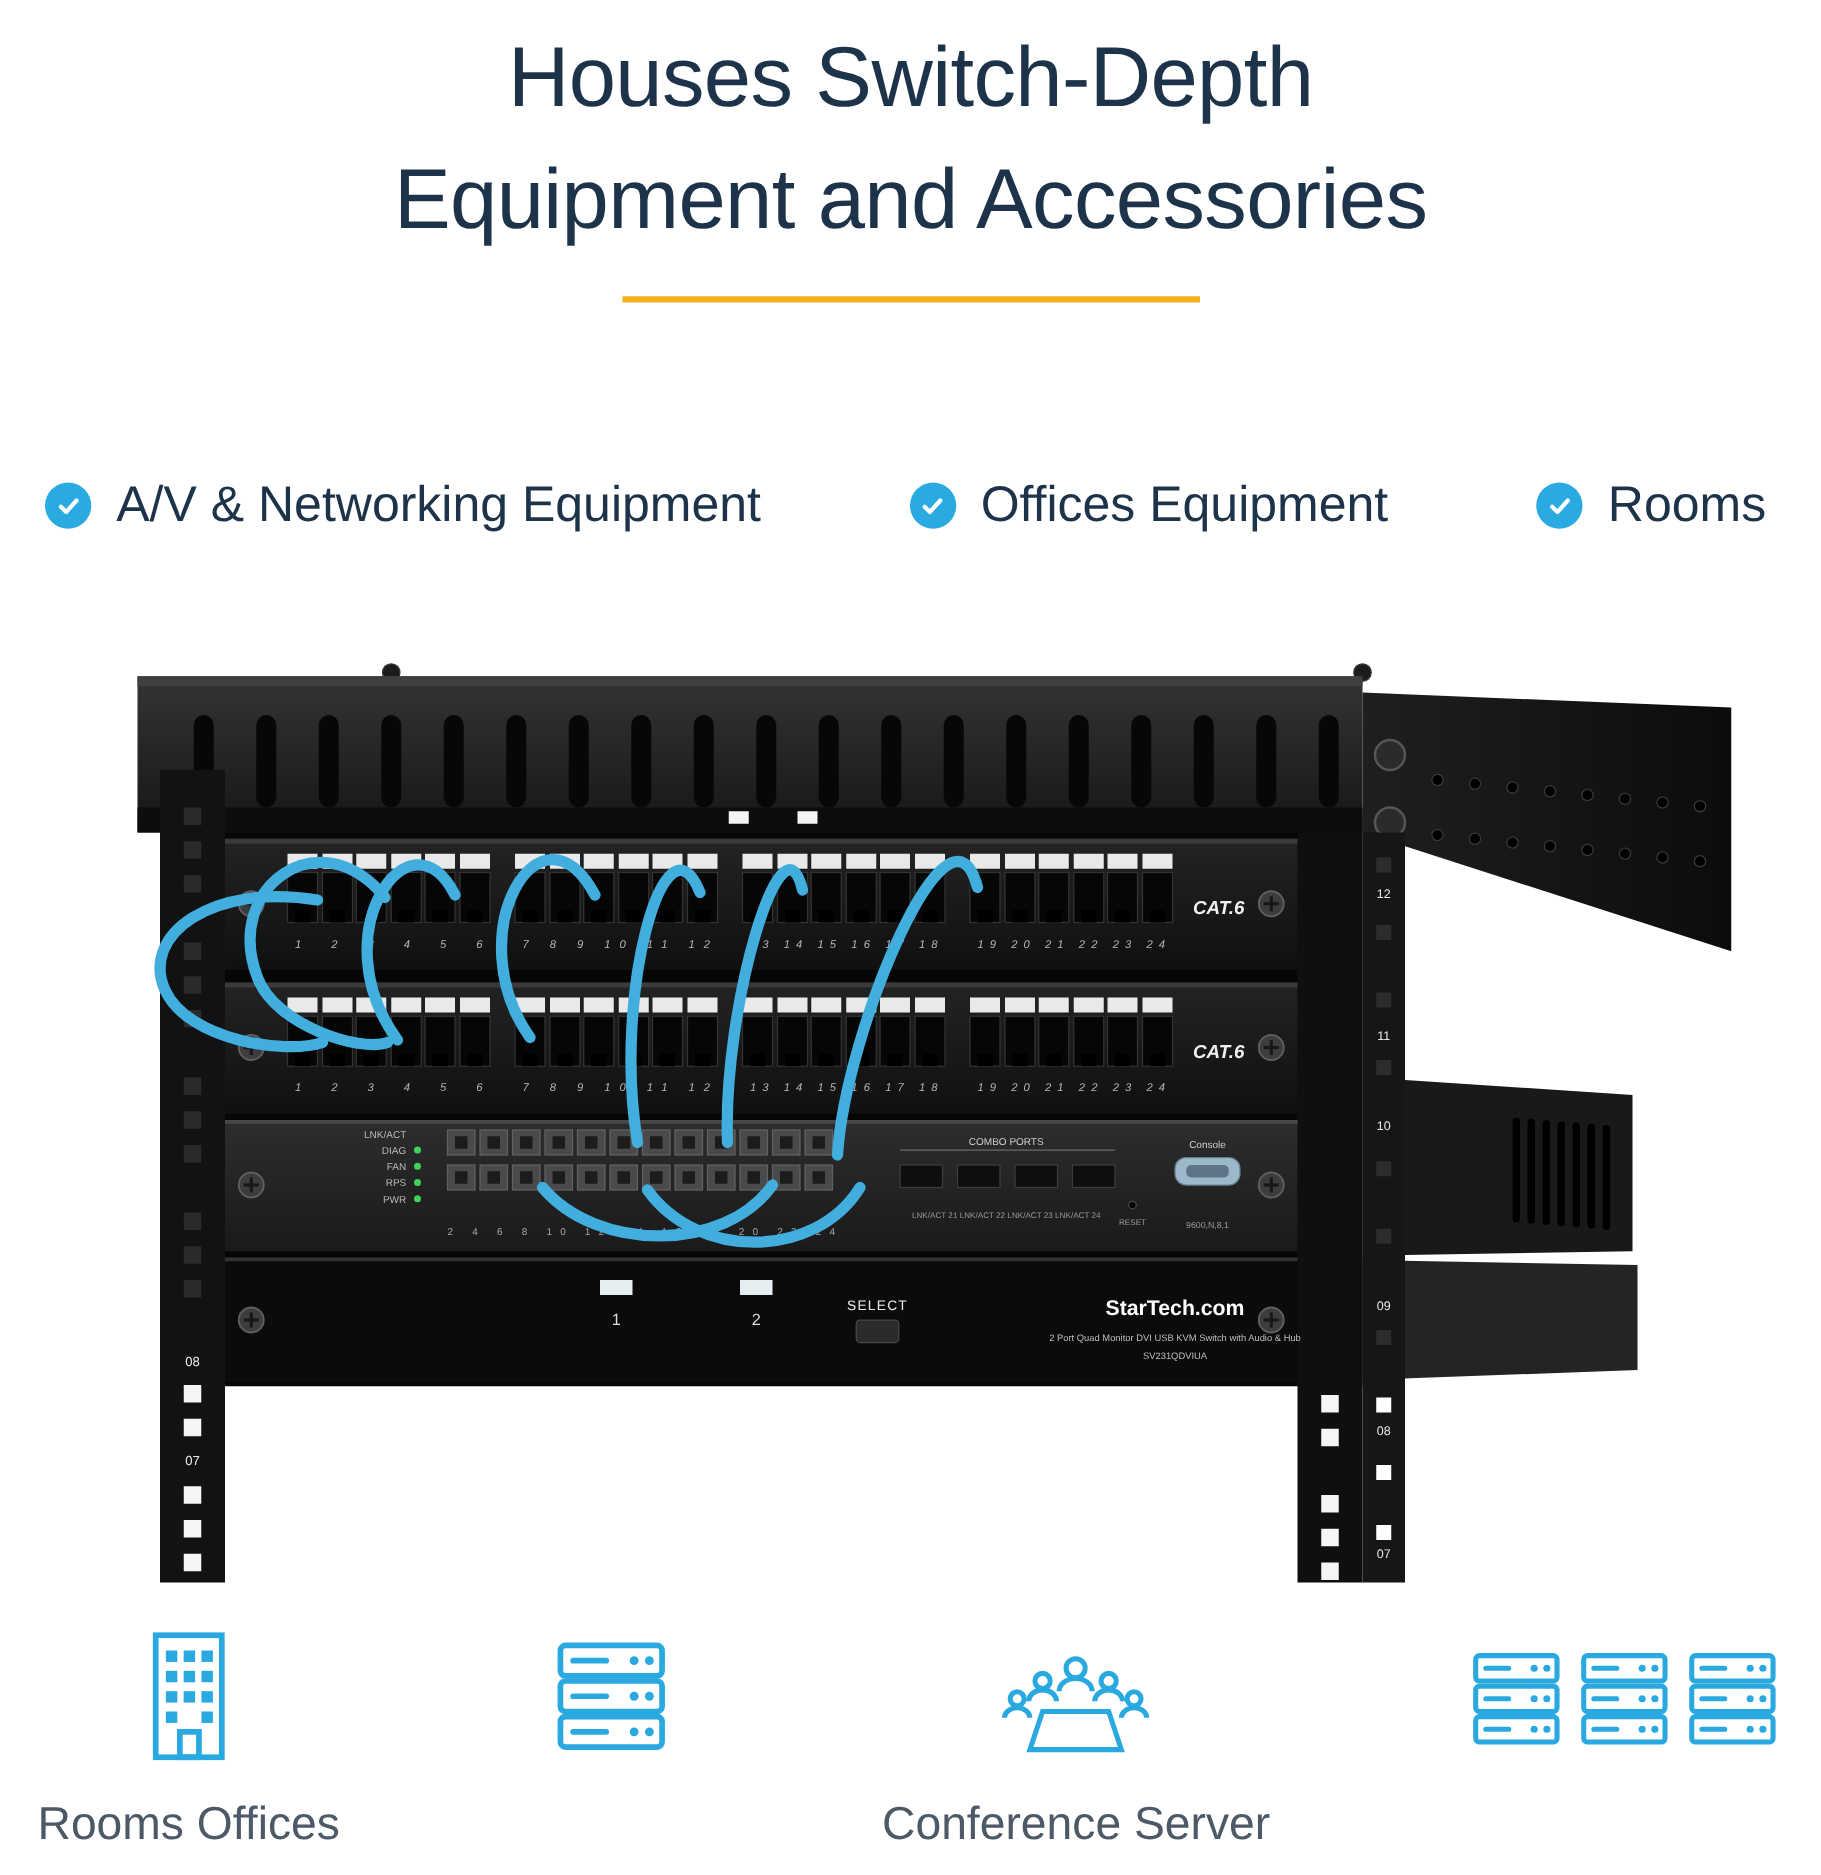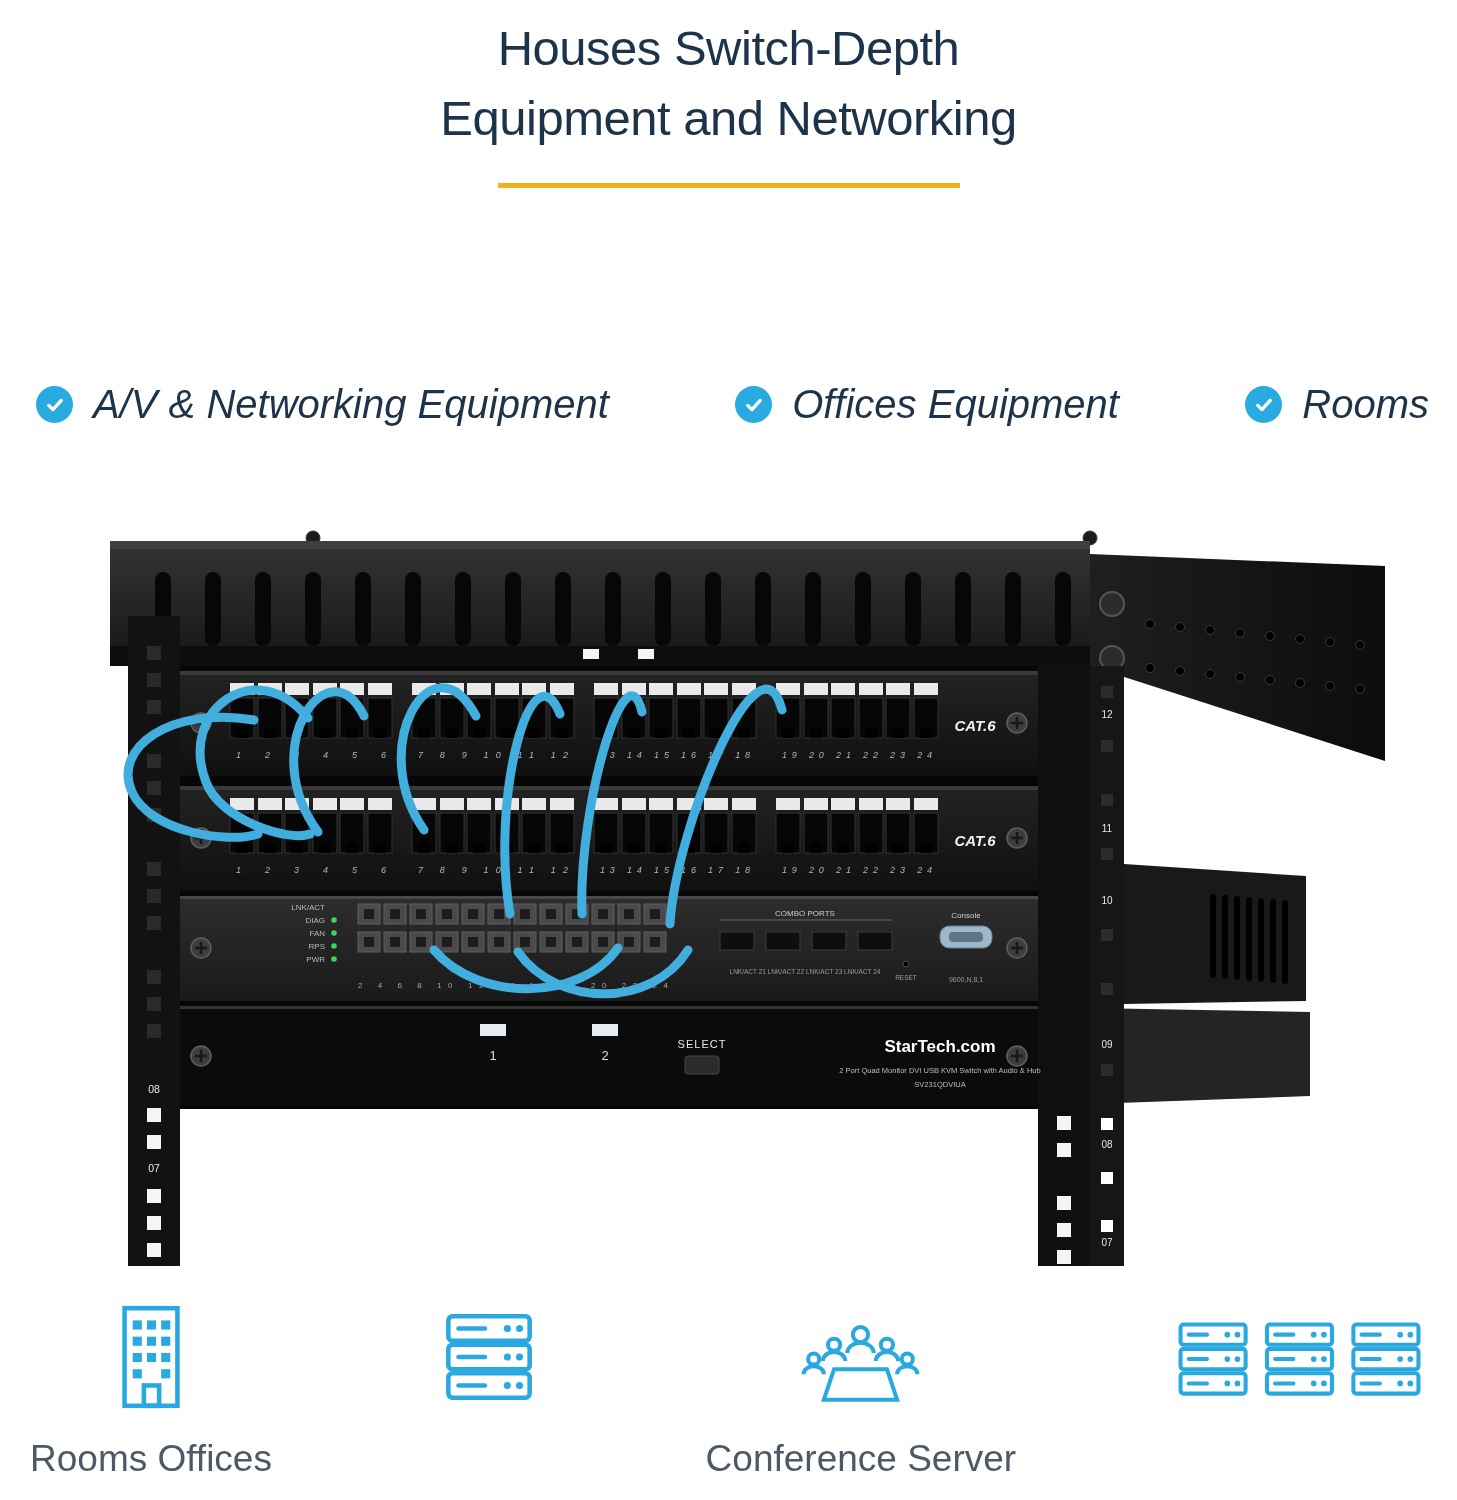--- a/index.html
+++ b/index.html
@@ -2,25 +2,25 @@
 <html><head>
 <meta charset="utf-8">
 <style>
   * { margin:0; padding:0; box-sizing:border-box; }
   html,body { background:#ffffff; }
   body { font-family:"Liberation Sans", sans-serif; }
   .page { position:relative; width:1457px; height:1500px; background:#fff; overflow:hidden; }
 
   
   .title-block { position:absolute; top:14px; left:0; right:0; text-align:center; }
-  .title-block h1 { font-size:49px; font-weight:400; color:#1d3349; line-height:1.42; letter-spacing:-0.5px; }
+  .title-block h1 { font-size:68px; font-weight:400; color:#1d3349; line-height:1.42; letter-spacing:-0.5px; }
   .accent-underline { width:462px; height:5px; background:#f3b01c; margin:30px auto 0; }
 
   
-  .checklist { position:absolute; top:382px; left:36px; right:28px; display:flex; justify-content:space-between; align-items:center; list-style:none;font-style:italic; }
+  .checklist { position:absolute; top:382px; left:36px; right:44px; display:flex; justify-content:space-between; align-items:center; list-style:none; }
   .checklist li { display:flex; align-items:center; gap:20px; }
   .check-circle { width:37px; height:37px; border-radius:50%; background:#29abe2; display:flex; align-items:center; justify-content:center; flex:0 0 auto; }
   .check-label { font-size:40px; color:#1d3349; }
 
   
   .photo { position:absolute; top:496px; left:60px; width:1334px; height:778px; }
 
   
   .use-cases { position:absolute; top:1292px; left:30px; right:30px; display:flex; justify-content:space-between; align-items:flex-start; }
   .use-case { display:flex; flex-direction:column; align-items:center; gap:20px; }
@@ -31,21 +31,21 @@
   svg text { font-family:"Liberation Sans", sans-serif; }
 </style>
 </head>
 <body>
 
 <div class="page">
 
   <header class="title-block">
     <h1>
       <div>Houses Switch-Depth</div>
-      <div>Equipment and Networking</div>
+      <div>Equipment and Accessories</div>
     </h1>
     <div class="accent-underline"></div>
   </header>
 
   <ul class="checklist">
     <li>
       <span class="check-circle">
         <svg width="20" height="20" viewBox="0 0 24 24">
             <path d="M4.5 12.5l5 5 10-11" fill="none" stroke="#fff" stroke-width="4" stroke-linecap="round" stroke-linejoin="round"></path>
           </svg>

